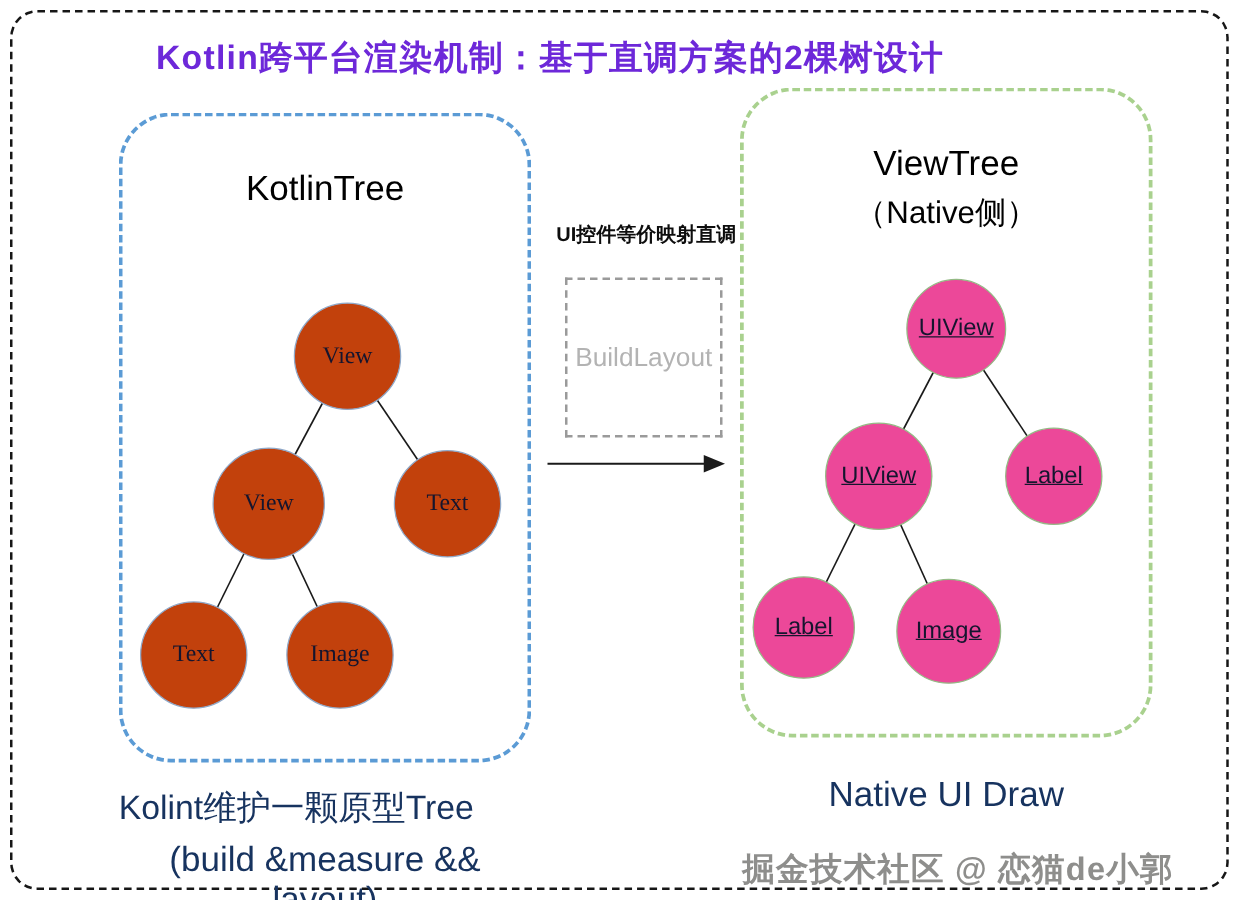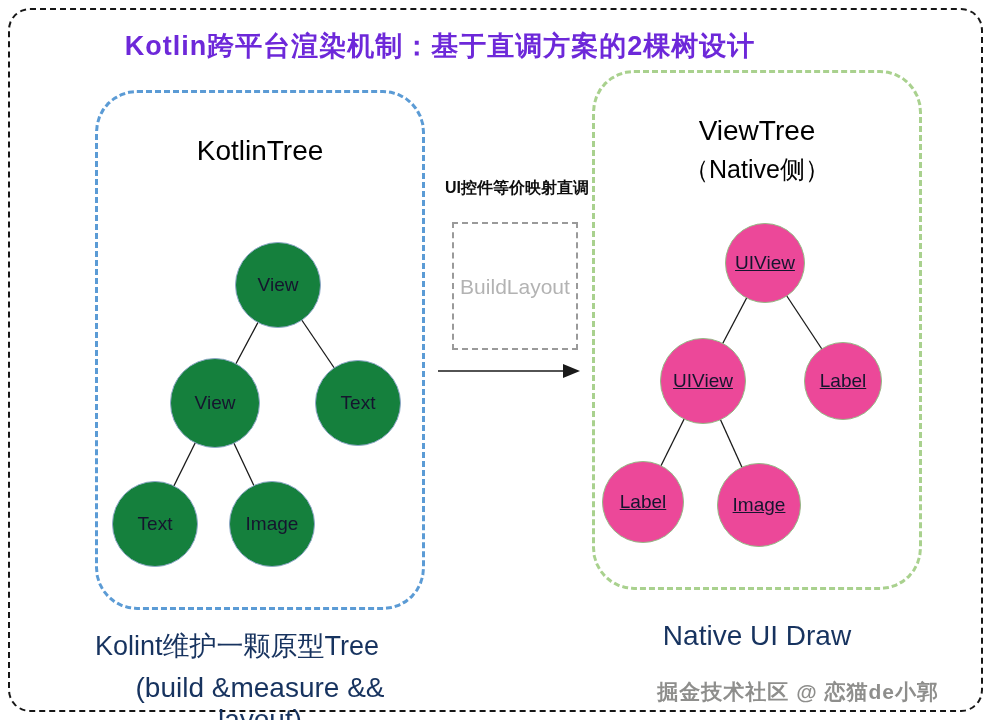--- a/index.html
+++ b/index.html
@@ -28,21 +28,21 @@
   .panel-title { position: absolute; width: 100%; text-align: center; font-size: 28px; font-weight: 500; color: #000; }
   .panel-subtitle { position: absolute; width: 100%; text-align: center; font-size: 25px; font-weight: 500; color: #000; }
   .pt-left  { top: 42px; }  .pst-left { top: 80px; }
   .pt-right { top: 42px; }  .pst-right{ top: 80px; }
 
   .node {
     position: absolute; border-radius: 50%;
     display: flex; align-items: center; justify-content: center;
     font-size: 19px; color: #15152e; z-index: 2; text-align: center;
   }
-  .node-blue  { background: #15803d; border: 1.5px solid #8fa8c8; }
+  .node-blue  { background: #c2410c; border: 1.5px solid #8fa8c8; font-family: Liberation Serif, serif; }
   .node-green { background: #ec4899; border: 1.5px solid #94ba85; text-decoration: underline; }
 
   
   .l-root { left: 235px; top: 242px; width: 86px; height: 86px; }
   .l-c1   { left: 170px; top: 358px; width: 90px; height: 90px; }
   .l-c2   { left: 315px; top: 360px; width: 86px; height: 86px; }
   .l-g1   { left: 112px; top: 481px; width: 86px; height: 86px; }
   .l-g2   { left: 229px; top: 481px; width: 86px; height: 86px; }
 
   
@@ -70,21 +70,21 @@
   .caption-left-sub {
     position: absolute; left: 95px; top: 672px; width: 330px;
     text-align: center; font-size: 28px; font-weight: 500; color: #17335f;
   }
   .caption-right {
     position: absolute; left: 592px; top: 620px; width: 330px;
     text-align: center; font-size: 28px; font-weight: 500; color: #17335f;
   }
   .watermark {
     position: absolute; right: 52px; top: 678px;
-    font-size: 21px; font-weight: 700; color: #8e8e8c; z-index: 4;
+    font-size: 26px; font-weight: 700; color: #8e8e8c; z-index: 4;
     text-shadow: 1px 1px 0 #ffffff, -1px -1px 0 #ffffff, 1px -1px 0 #ffffff, -1px 1px 0 #ffffff;
     letter-spacing: 1px;
   }
 </style>
 </head>
 <body>
 
 <div class="outer-frame"></div>
 
 <div class="main-title">Kotlin跨平台渲染机制：基于直调方案的2棵树设计</div>

